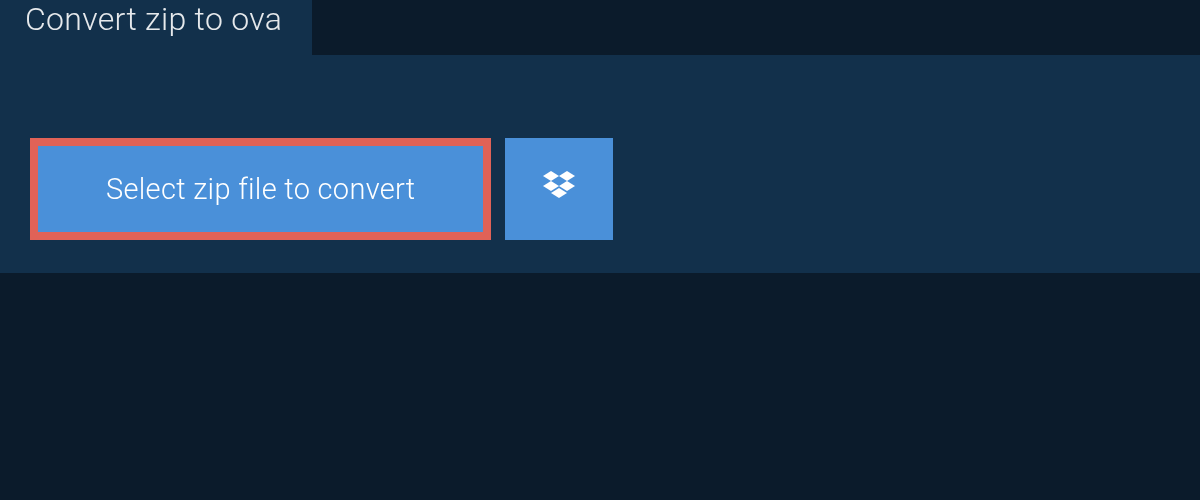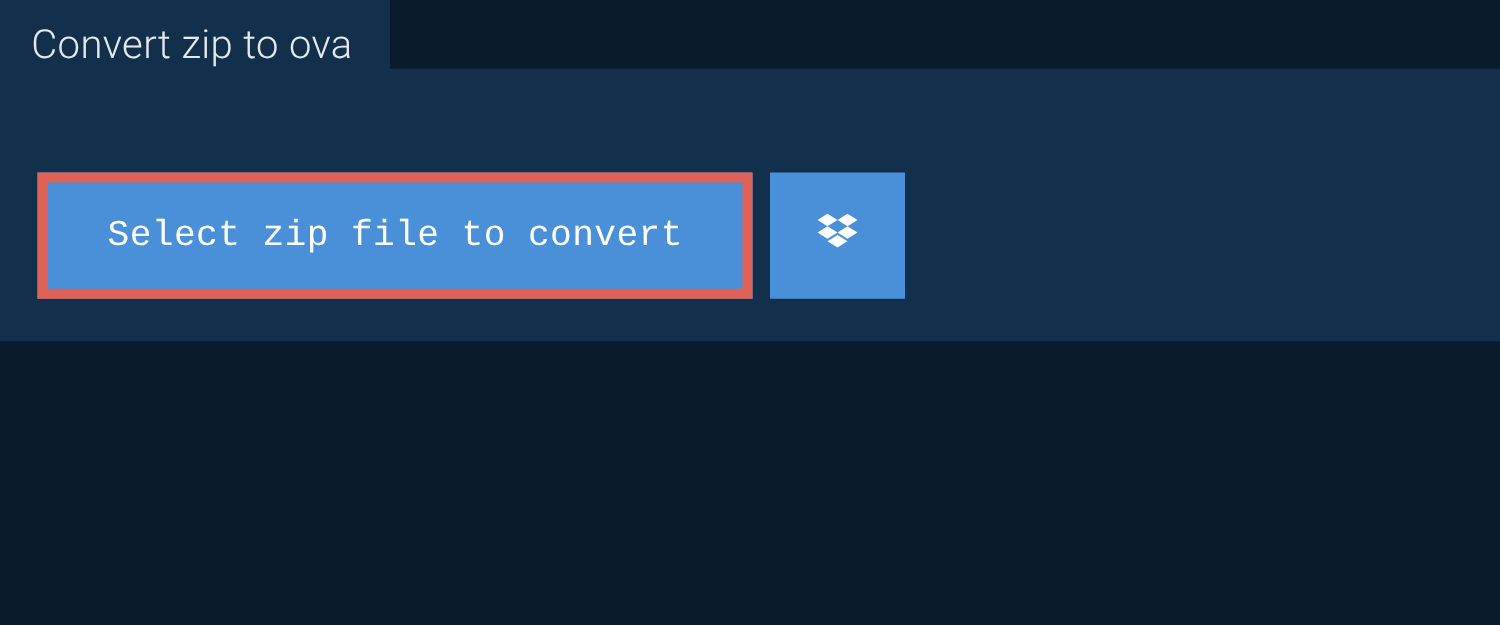--- a/index.html
+++ b/index.html
@@ -23,21 +23,20 @@
       background: #12304b;
     }
     .tab {
       position: absolute;
       top: 0;
       left: 0;
       height: 70px;
       background: #12304b;
       padding: 0 30px 0 25px;
       display: flex;
-      align-items: center;
     }
     .tab-title {
       color: #e6e9ec;
       font-size: 32px;
       font-weight: 300;
       letter-spacing: 0.3px;
     }
     .button-row {
       position: absolute;
       top: 138px;
@@ -45,27 +44,26 @@
       display: flex;
       gap: 14px;
       align-items: stretch;
     }
     .select-button {
       background: #4a90d9;
       border: 8px solid #e06257;
       color: #ffffff;
       font-size: 29px;
       font-weight: 300;
-      padding: 26px 48px;
+      padding: 26px 68px;
       cursor: pointer;
       letter-spacing: 0.3px;
       display: flex;
       align-items: center;
       justify-content: center;
-      font-family: Liberation Mono, monospace;
     }
     .dropbox-button {
       background: #4a90d9;
       width: 108px;
       display: flex;
       align-items: center;
       justify-content: center;
       cursor: pointer;
     }
     .dropbox-button svg {

